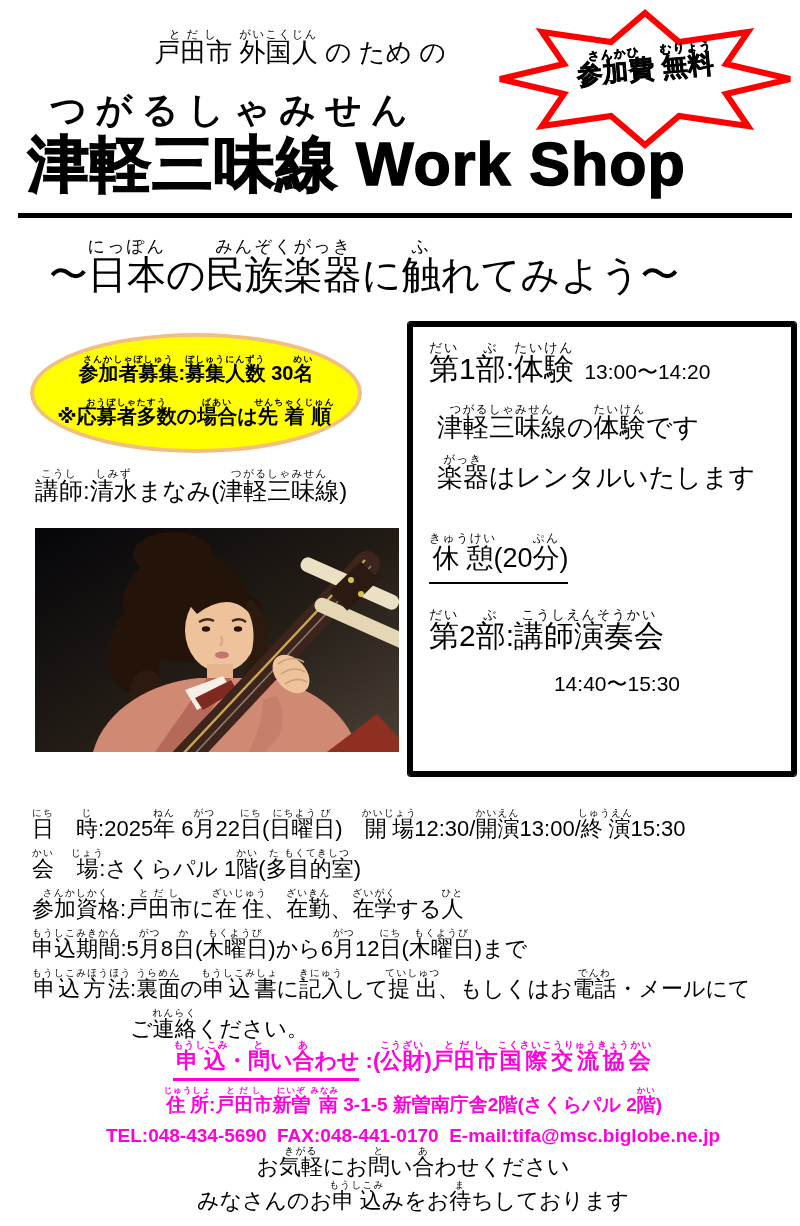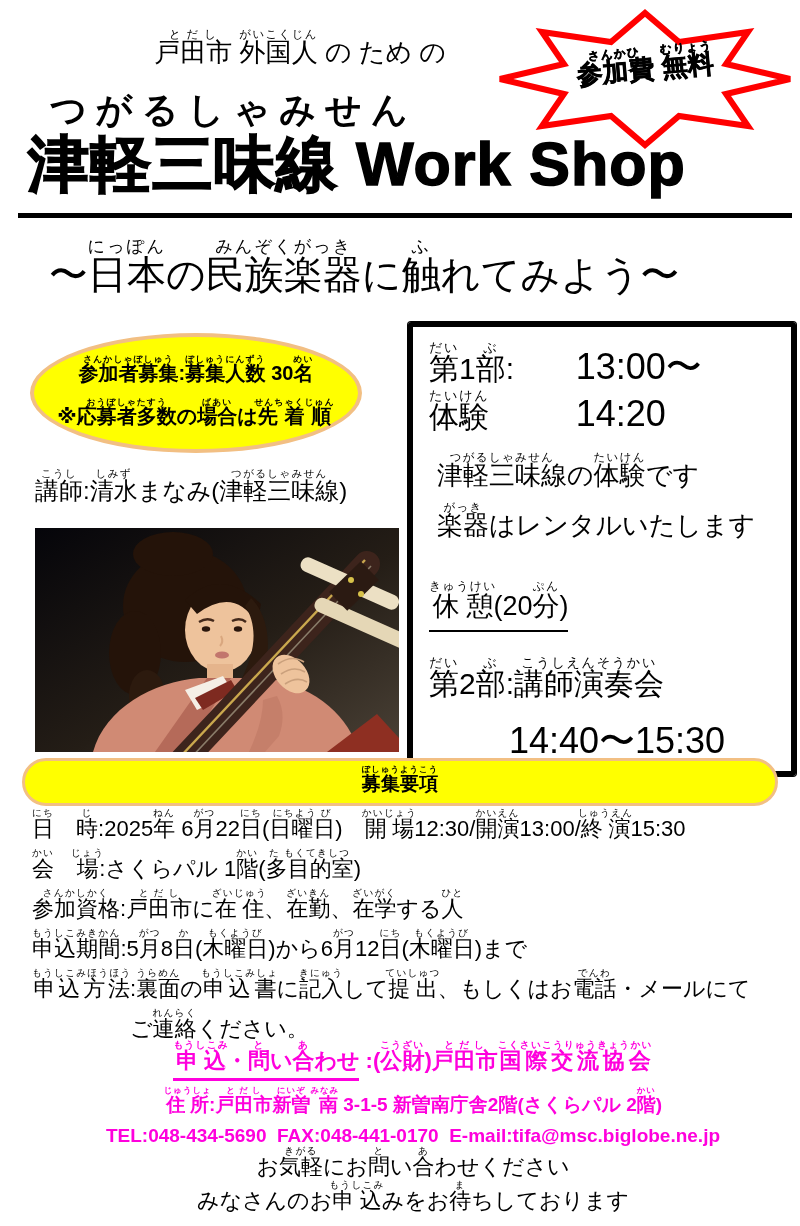--- a/index.html
+++ b/index.html
@@ -37,21 +37,21 @@
                 font-size:20px;font-weight:600;gap:8px;}
 
   .lecturer{position:absolute;left:35px;top:468px;font-size:24px;font-weight:500;}
 
   .photo{position:absolute;left:35px;top:528px;width:364px;height:224px;}
 
   .program-box{position:absolute;left:408px;top:322px;width:388px;height:454px;
                box-sizing:border-box;border:5px solid #000;border-radius:3px;
                box-shadow:0 0 0 1px #000;padding:14px 12px 0 16px;font-size:26px;}
   .part-title{font-size:30px;display:flex;align-items:baseline;gap:10px;margin-bottom:10px;}
-  .part-time{font-size:36px;line-height:1.3;}
+  .part-time{font-size:21px;line-height:1.3;}
   .desc{margin:0 0 4px 8px;}
   .desc.last-gap{margin-bottom:34px;}
   .break-line{margin:0 0 24px 0;font-size:27px;}
   .break-line .u{display:inline-block;border-bottom:2px solid #000;padding-bottom:2px;}
   .part2-time{margin:0 0 6px 26px;text-align:center;}
   .part2-desc{font-size:27px;margin-left:8px;}
 
   .banner{position:absolute;left:22px;top:758px;width:756px;height:48px;box-sizing:border-box;
           background:var(--highlight-yellow);border:3px solid var(--oval-border);
           border-radius:26px;display:flex;justify-content:center;align-items:center;
@@ -158,23 +158,20 @@
     <div class="desc last-gap rb"><ruby><span>楽器</span><rt>がっき</rt></ruby><span>はレンタルいたします</span></div>
     <div class="break-line rb">
       <span class="u rb"><ruby><span>休憩</span><rt>きゅうけい</rt></ruby><span>(20</span><ruby><span>分</span><rt>ぷん</rt></ruby><span>)</span></span>
     </div>
     <div class="part-title">
       <span class="rb"><ruby><span>第</span><rt>だい</rt></ruby><span>2</span><ruby><span>部</span><rt>ぶ</rt></ruby><span>:</span><ruby><span>講師演奏会</span><rt>こうしえんそうかい</rt></ruby></span>
     </div>
     <div class="part-time part2-time">14:40〜15:30</div>
   </div>
 
-  <div class="banner">
-    <span class="rb"><ruby><span>募集要項</span><rt>ぼしゅうようこう</rt></ruby></span>
-  </div>
 
   <div class="details">
     <div class="drow rb"><ruby><span>日</span><rt>にち</rt></ruby><span>　</span><ruby><span>時</span><rt>じ</rt></ruby><span>:2025</span><ruby><span>年</span><rt>ねん</rt></ruby><span> 6</span><ruby><span>月</span><rt>がつ</rt></ruby><span>22</span><ruby><span>日</span><rt>にち</rt></ruby><span>(</span><ruby><span>日曜日</span><rt>にちよう び</rt></ruby><span>)　</span><ruby><span>開場</span><rt>かいじょう</rt></ruby><span>12:30/</span><ruby><span>開演</span><rt>かいえん</rt></ruby><span>13:00/</span><ruby><span>終演</span><rt>しゅうえん</rt></ruby><span>15:30</span></div>
     <div class="drow rb"><ruby><span>会</span><rt>かい</rt></ruby><span>　</span><ruby><span>場</span><rt>じょう</rt></ruby><span>:さくらパル 1</span><ruby><span>階</span><rt>かい</rt></ruby><span>(</span><ruby><span>多目的室</span><rt>た もくてきしつ</rt></ruby><span>)</span></div>
     <div class="drow rb"><ruby><span>参加資格</span><rt>さんかしかく</rt></ruby><span>:</span><ruby><span>戸田市</span><rt>と だ し</rt></ruby><span>に</span><ruby><span>在住</span><rt>ざいじゅう</rt></ruby><span>、</span><ruby><span>在勤</span><rt>ざいきん</rt></ruby><span>、</span><ruby><span>在学</span><rt>ざいがく</rt></ruby><span>する</span><ruby><span>人</span><rt>ひと</rt></ruby></div>
     <div class="drow rb"><ruby><span>申込期間</span><rt>もうしこみきかん</rt></ruby><span>:5</span><ruby><span>月</span><rt>がつ</rt></ruby><span>8</span><ruby><span>日</span><rt>か</rt></ruby><span>(</span><ruby><span>木曜日</span><rt>もくようび</rt></ruby><span>)から6</span><ruby><span>月</span><rt>がつ</rt></ruby><span>12</span><ruby><span>日</span><rt>にち</rt></ruby><span>(</span><ruby><span>木曜日</span><rt>もくようび</rt></ruby><span>)まで</span></div>
     <div class="drow rb"><ruby><span>申込方法</span><rt>もうしこみほうほう</rt></ruby><span>:</span><ruby><span>裏面</span><rt>うらめん</rt></ruby><span>の</span><ruby><span>申込書</span><rt>もうしこみしょ</rt></ruby><span>に</span><ruby><span>記入</span><rt>きにゅう</rt></ruby><span>して</span><ruby><span>提出</span><rt>ていしゅつ</rt></ruby><span>、もしくはお</span><ruby><span>電話</span><rt>でんわ</rt></ruby><span>・メールにて</span></div>
     <div class="drow rb indent"><span>ご</span><ruby><span>連絡</span><rt>れんらく</rt></ruby><span>ください。</span></div>
   </div>
 

